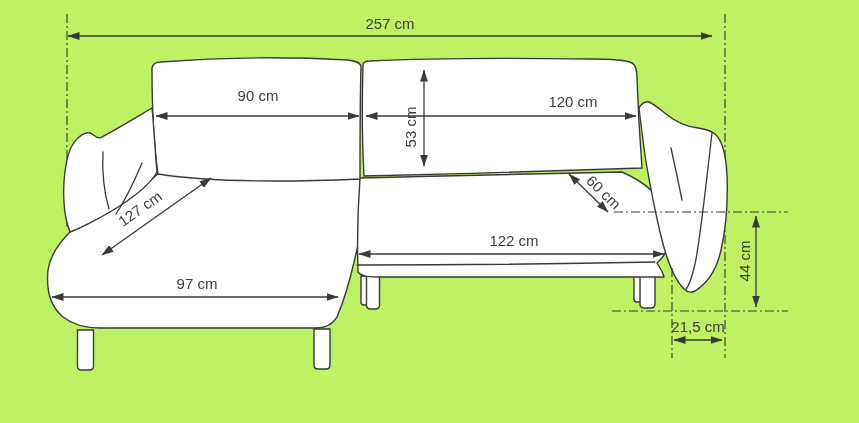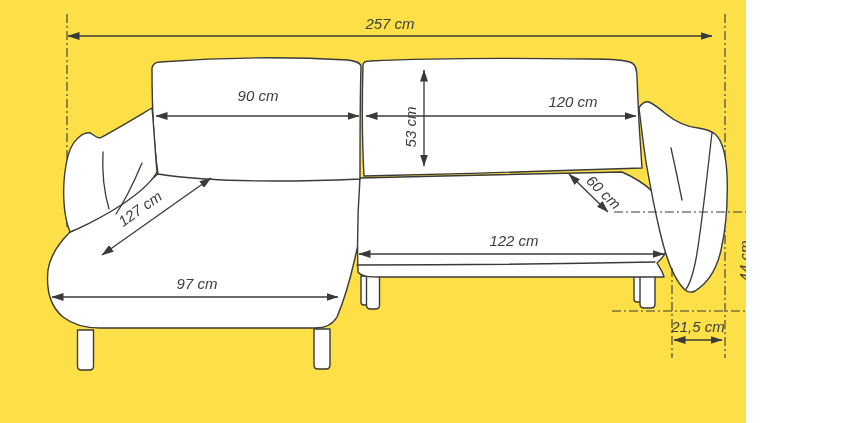--- a/index.html
+++ b/index.html
@@ -1,22 +1,21 @@
 <!DOCTYPE html>
 <html><head>
 <meta charset="utf-8">
 <style>
   html,body{margin:0;padding:0;background:#ffffff;}
   .canvas{
     position:relative;
-    width:746px;height:423px;
-    background:#fde047;
+    width:859px;height:423px;
+    background:#bef264;
     font-family:"Liberation Sans", sans-serif;
     overflow:hidden;
-    font-style:italic;
   }
   svg text{
     font-family:"Liberation Sans", sans-serif;
     font-size:15px;
     fill:#3d3d3d;
   }
   .dim-line{stroke:#3a3a3a;stroke-width:1.3;fill:none;}
   .ext-line{stroke:#3a3a3a;stroke-width:1.1;fill:none;stroke-dasharray:9 3 2 3;}
   .sofa{stroke:#3a3a3a;stroke-width:1.4;fill:#ffffff;stroke-linecap:round;stroke-linejoin:round;}
   .sofa-open{stroke:#3a3a3a;stroke-width:1.3;fill:none;stroke-linecap:round;stroke-linejoin:round;}

